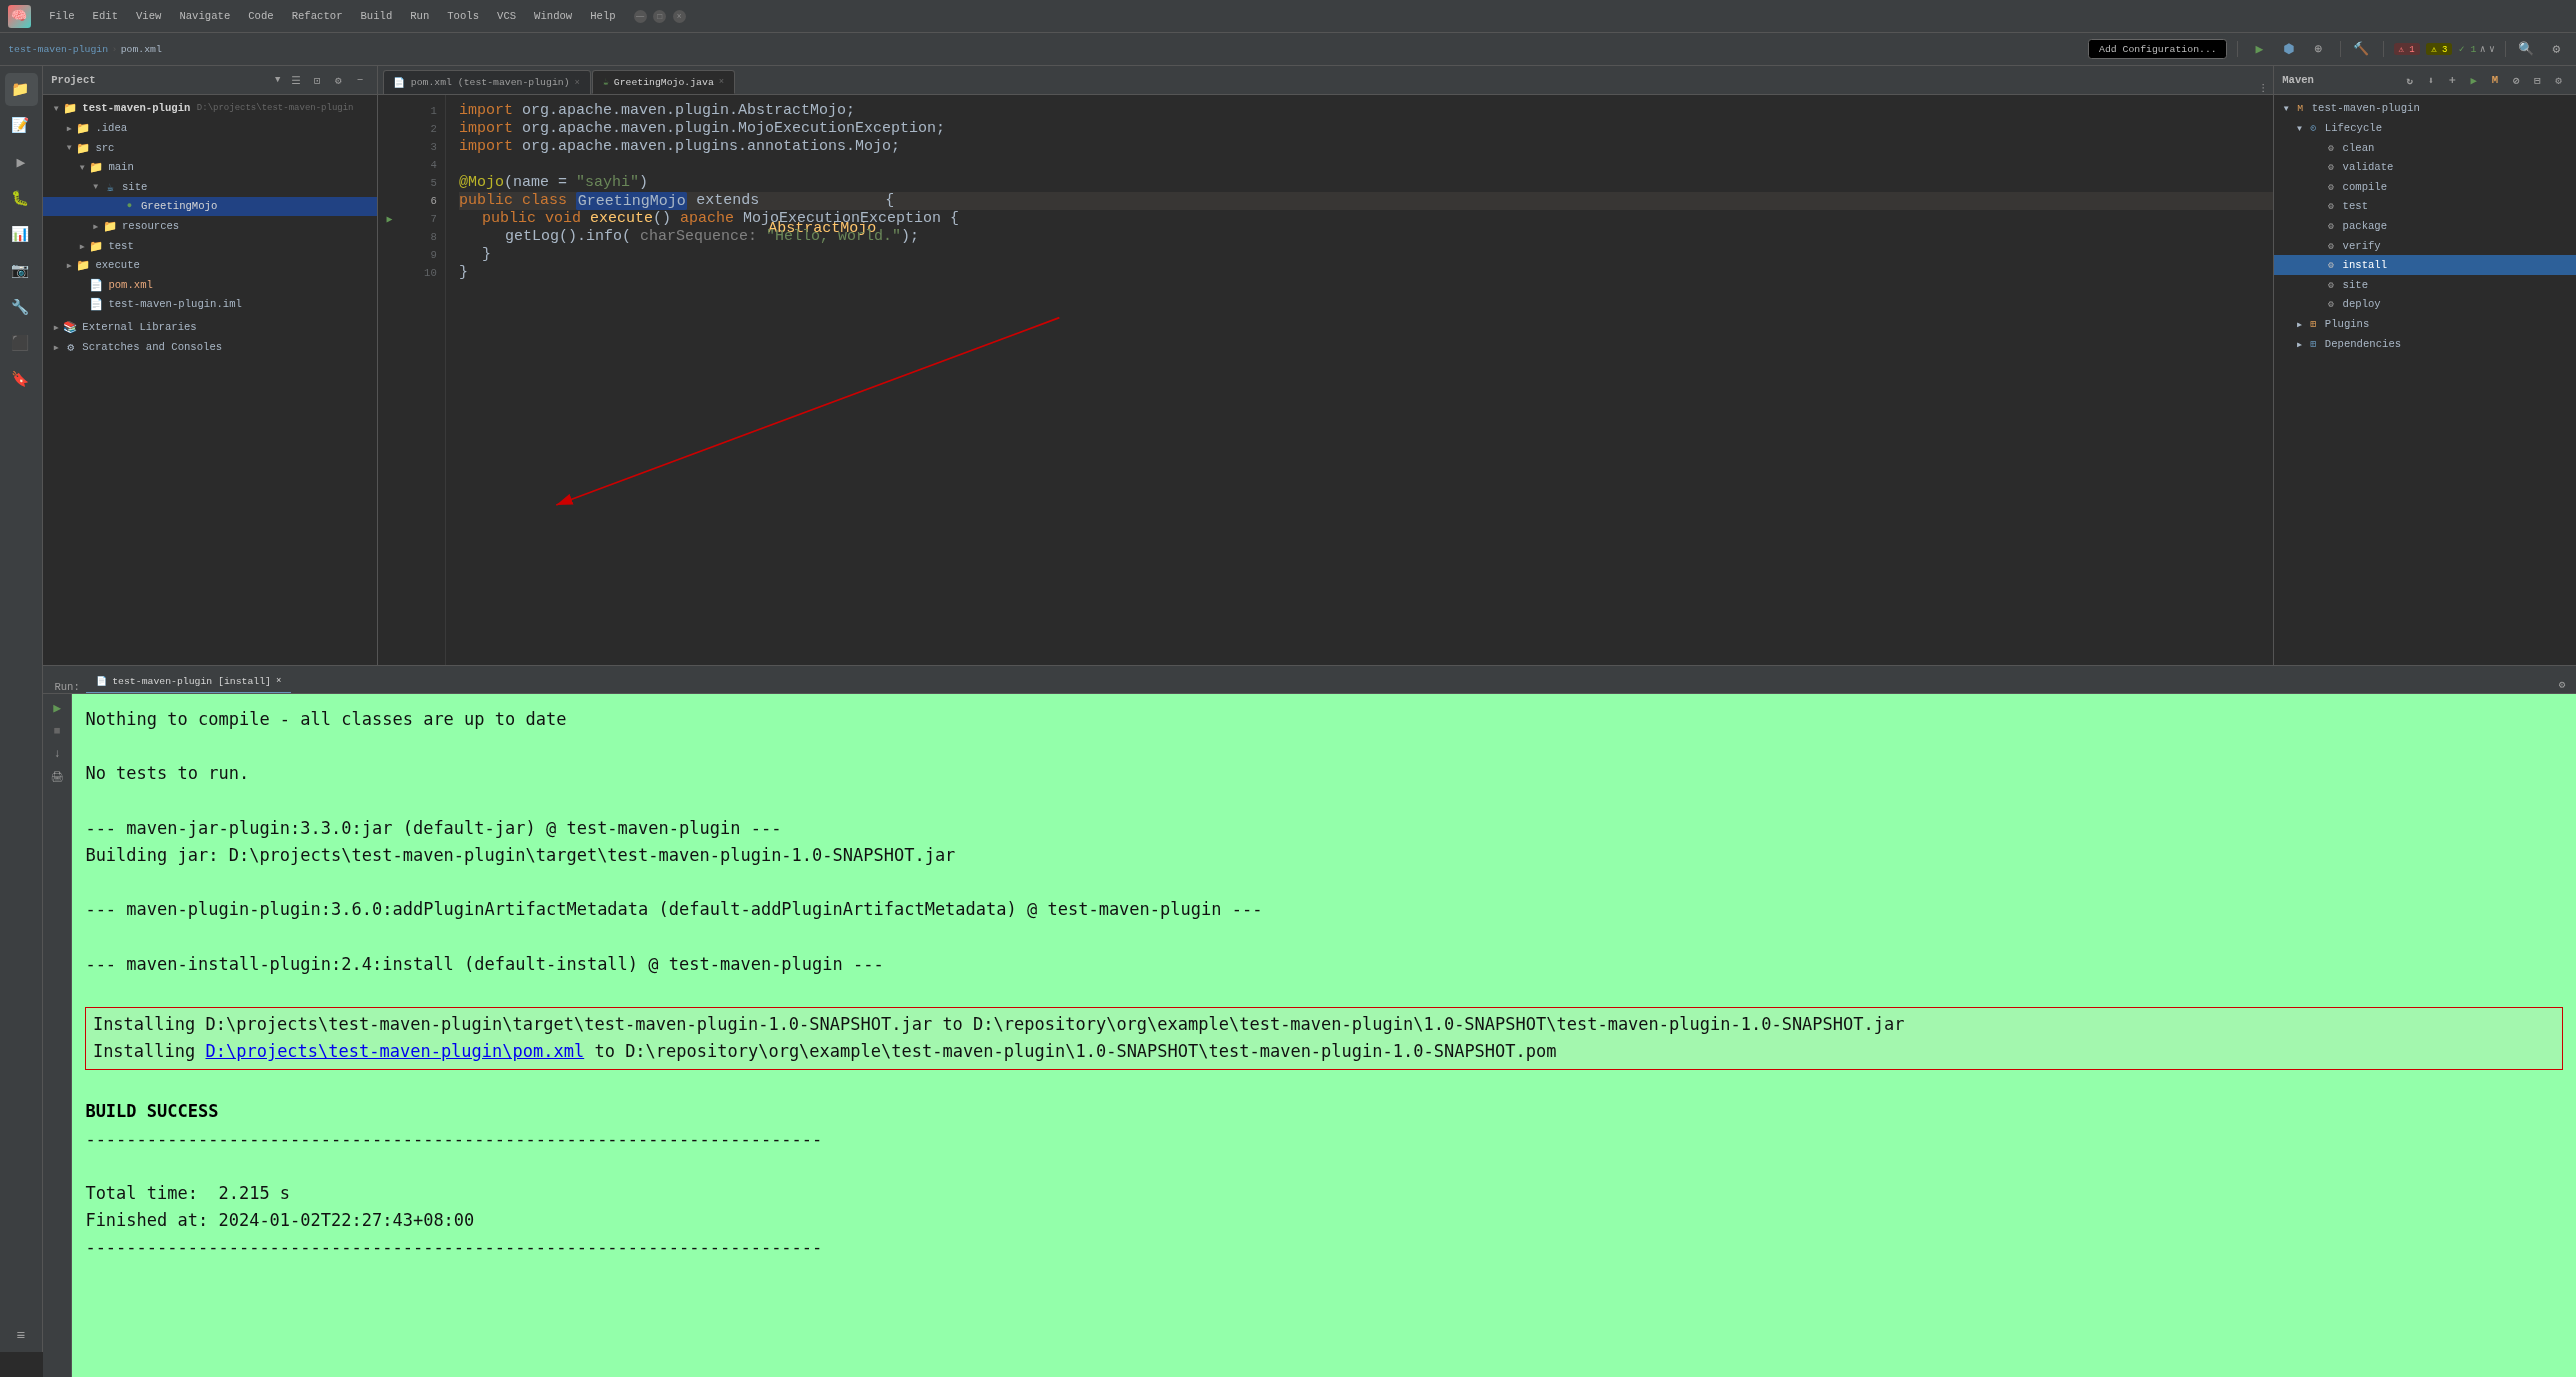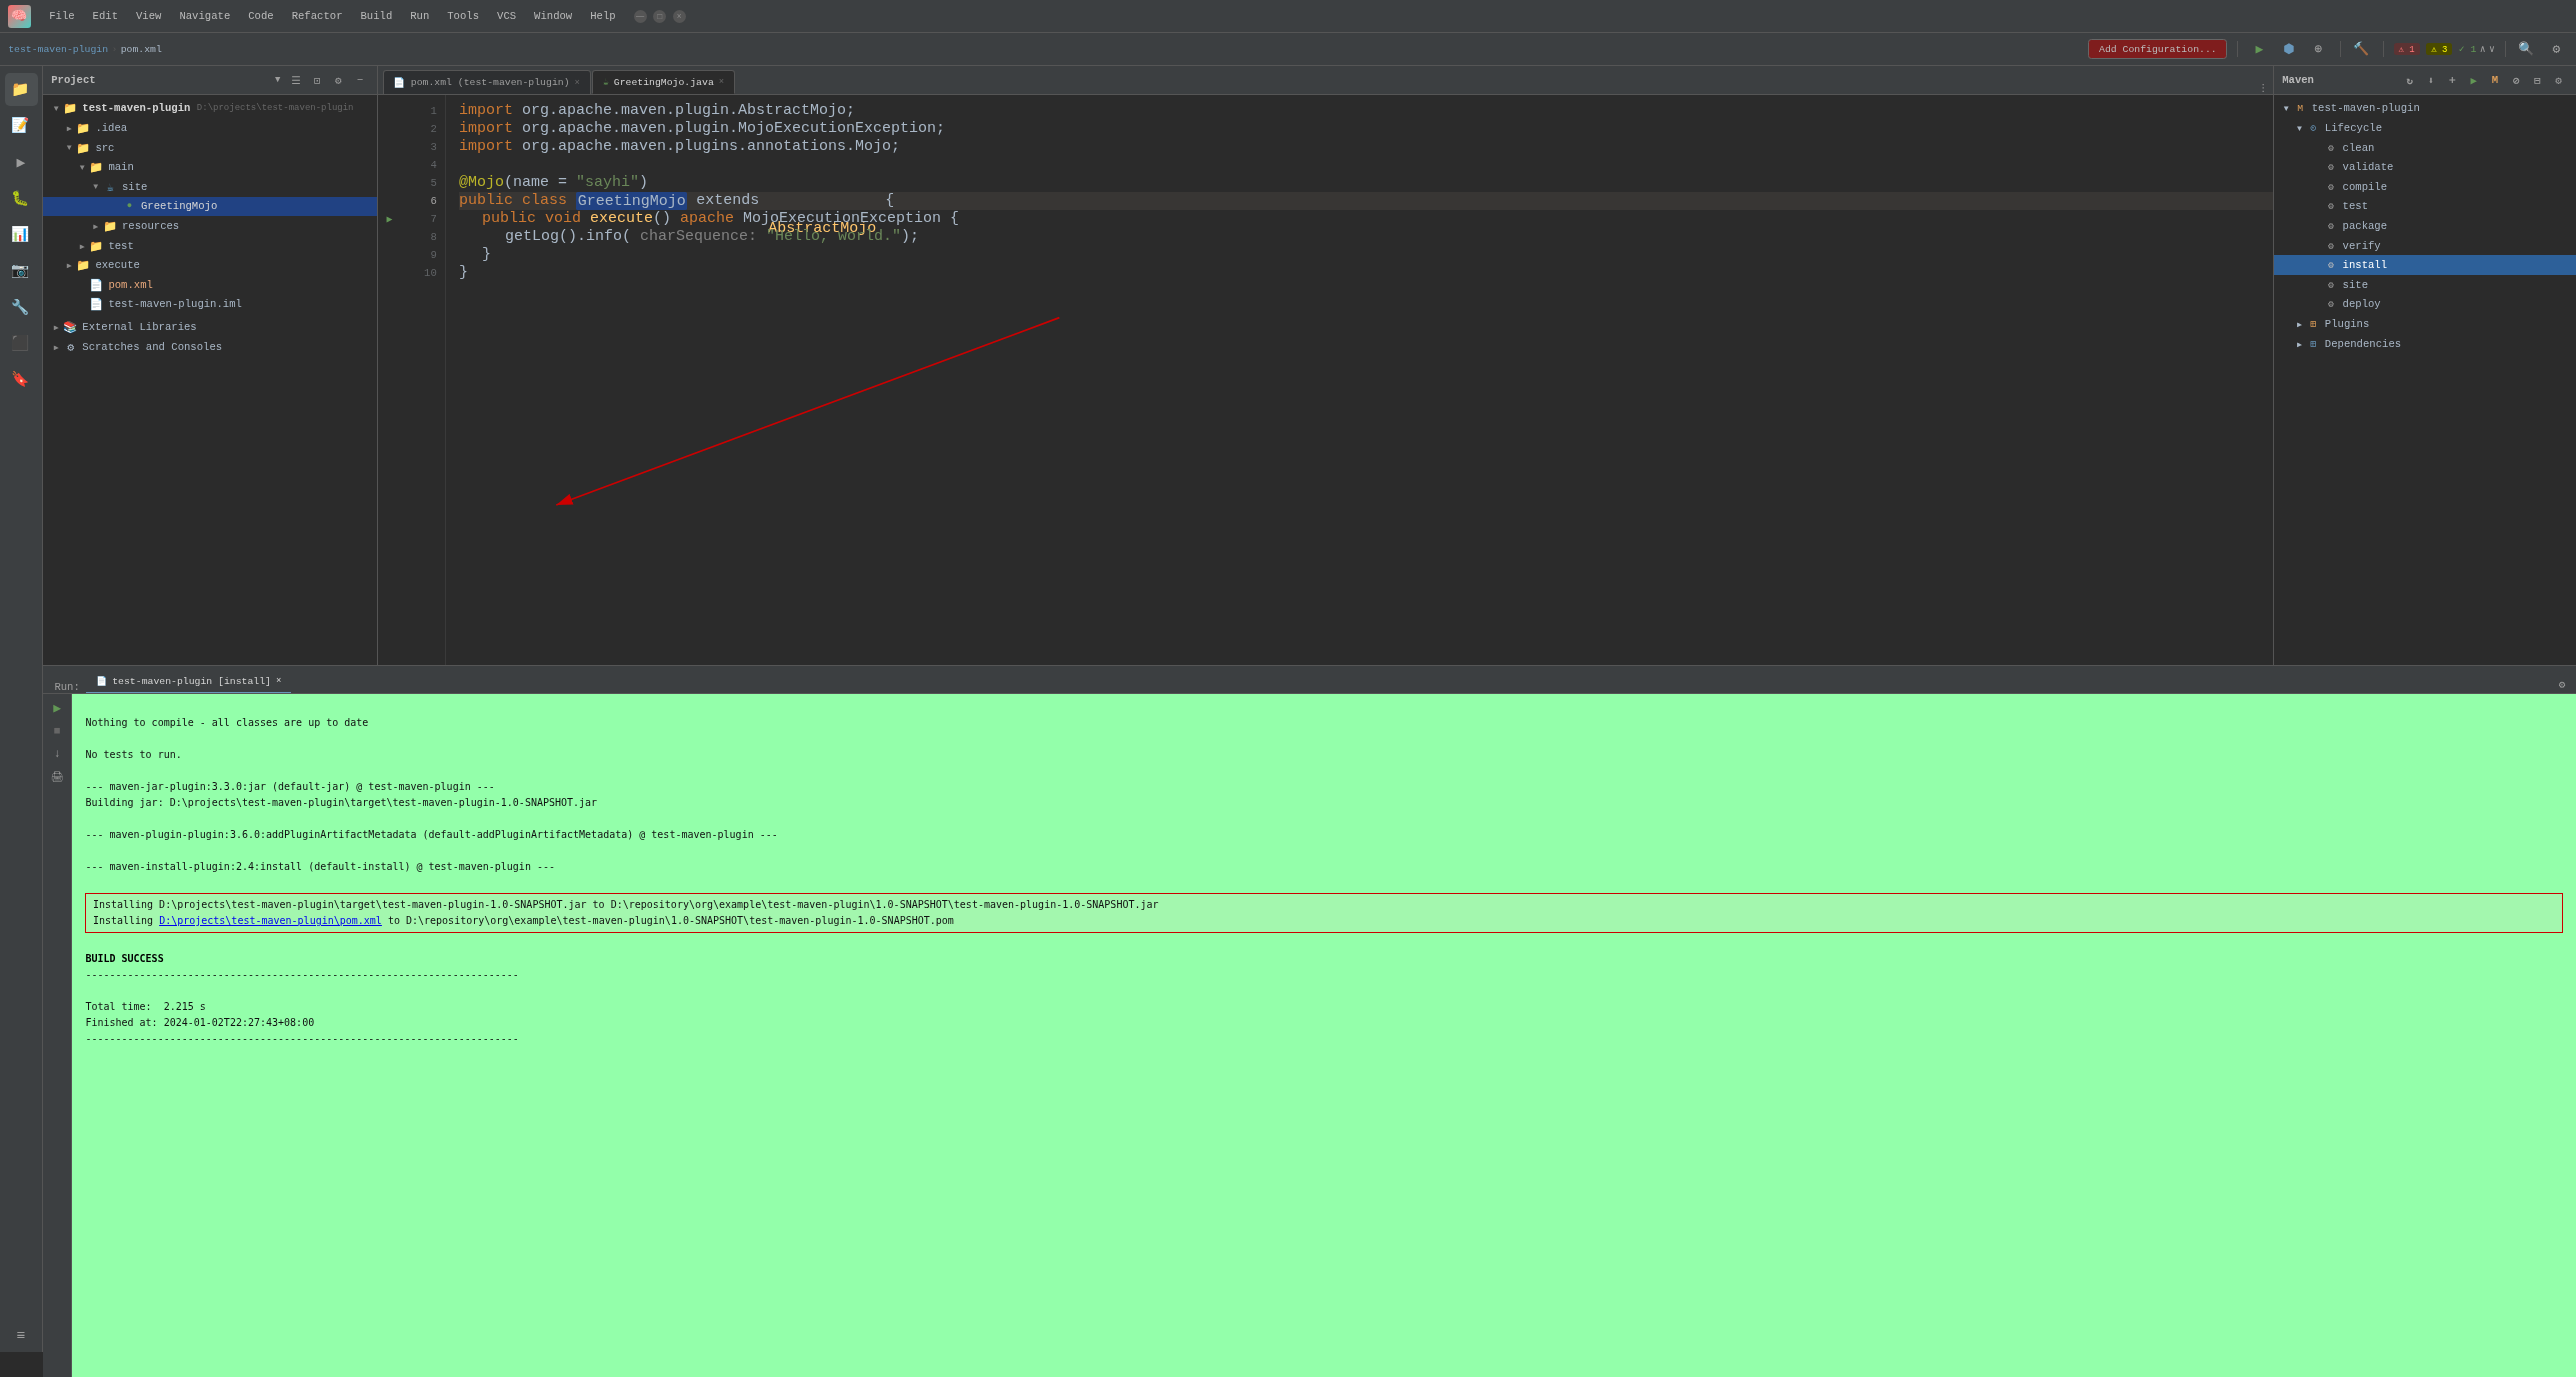--- a/index.html
+++ b/index.html
@@ -340,23 +340,23 @@
       gap: 4.9px;
       cursor: pointer;
       font-size: 9.8px;
       color: #9d9d9d;
     }
     .bottom-tab.active { color: #d4d4d4; border-bottom: 1.6px solid #6897bb; }
     .bottom-tab-close { font-size: 9px; cursor: pointer; }
 
     .console-output {
       flex: 1;
-      padding: 21px 13px;
+      padding: 12px 13px;
       font-family: 'Consolas', monospace;
-      font-size: 10px;
+      font-size: 17px;
       color: #111111;
       overflow-y: auto;
       line-height: 1.6;
       background: #93ffaa;
     }
     .console-line {
       white-space: pre-wrap;
       word-break: break-all;
     }
     .console-link { color: #0000ee; text-decoration: underline; cursor: pointer; }
@@ -388,21 +388,21 @@
     }
     .toolbar-btn {
       width: 23px; height: 23px;
       display: flex; align-items: center; justify-content: center;
       color: #9d9d9d; cursor: pointer; border-radius: 3.3px; font-size: 13px;
     }
     .toolbar-sep { width: 0.8px; height: 16.4px; background: #555; margin: 0 3.3px; }
     .toolbar-spacer { flex: 1; }
     .add-config-btn {
       padding: 3.3px 9.8px;
-      background: #7f1d1d;
+      background: #000000;
       border: 0.8px solid #666;
       border-radius: 3.3px;
       color: #bbbbbb;
       font-size: 9.8px;
       cursor: pointer;
       display: flex; align-items: flex-end; gap: 3.3px;
     }
 
     .error-badge {
       display: inline-flex; align-items: center; gap: 1.6px;

